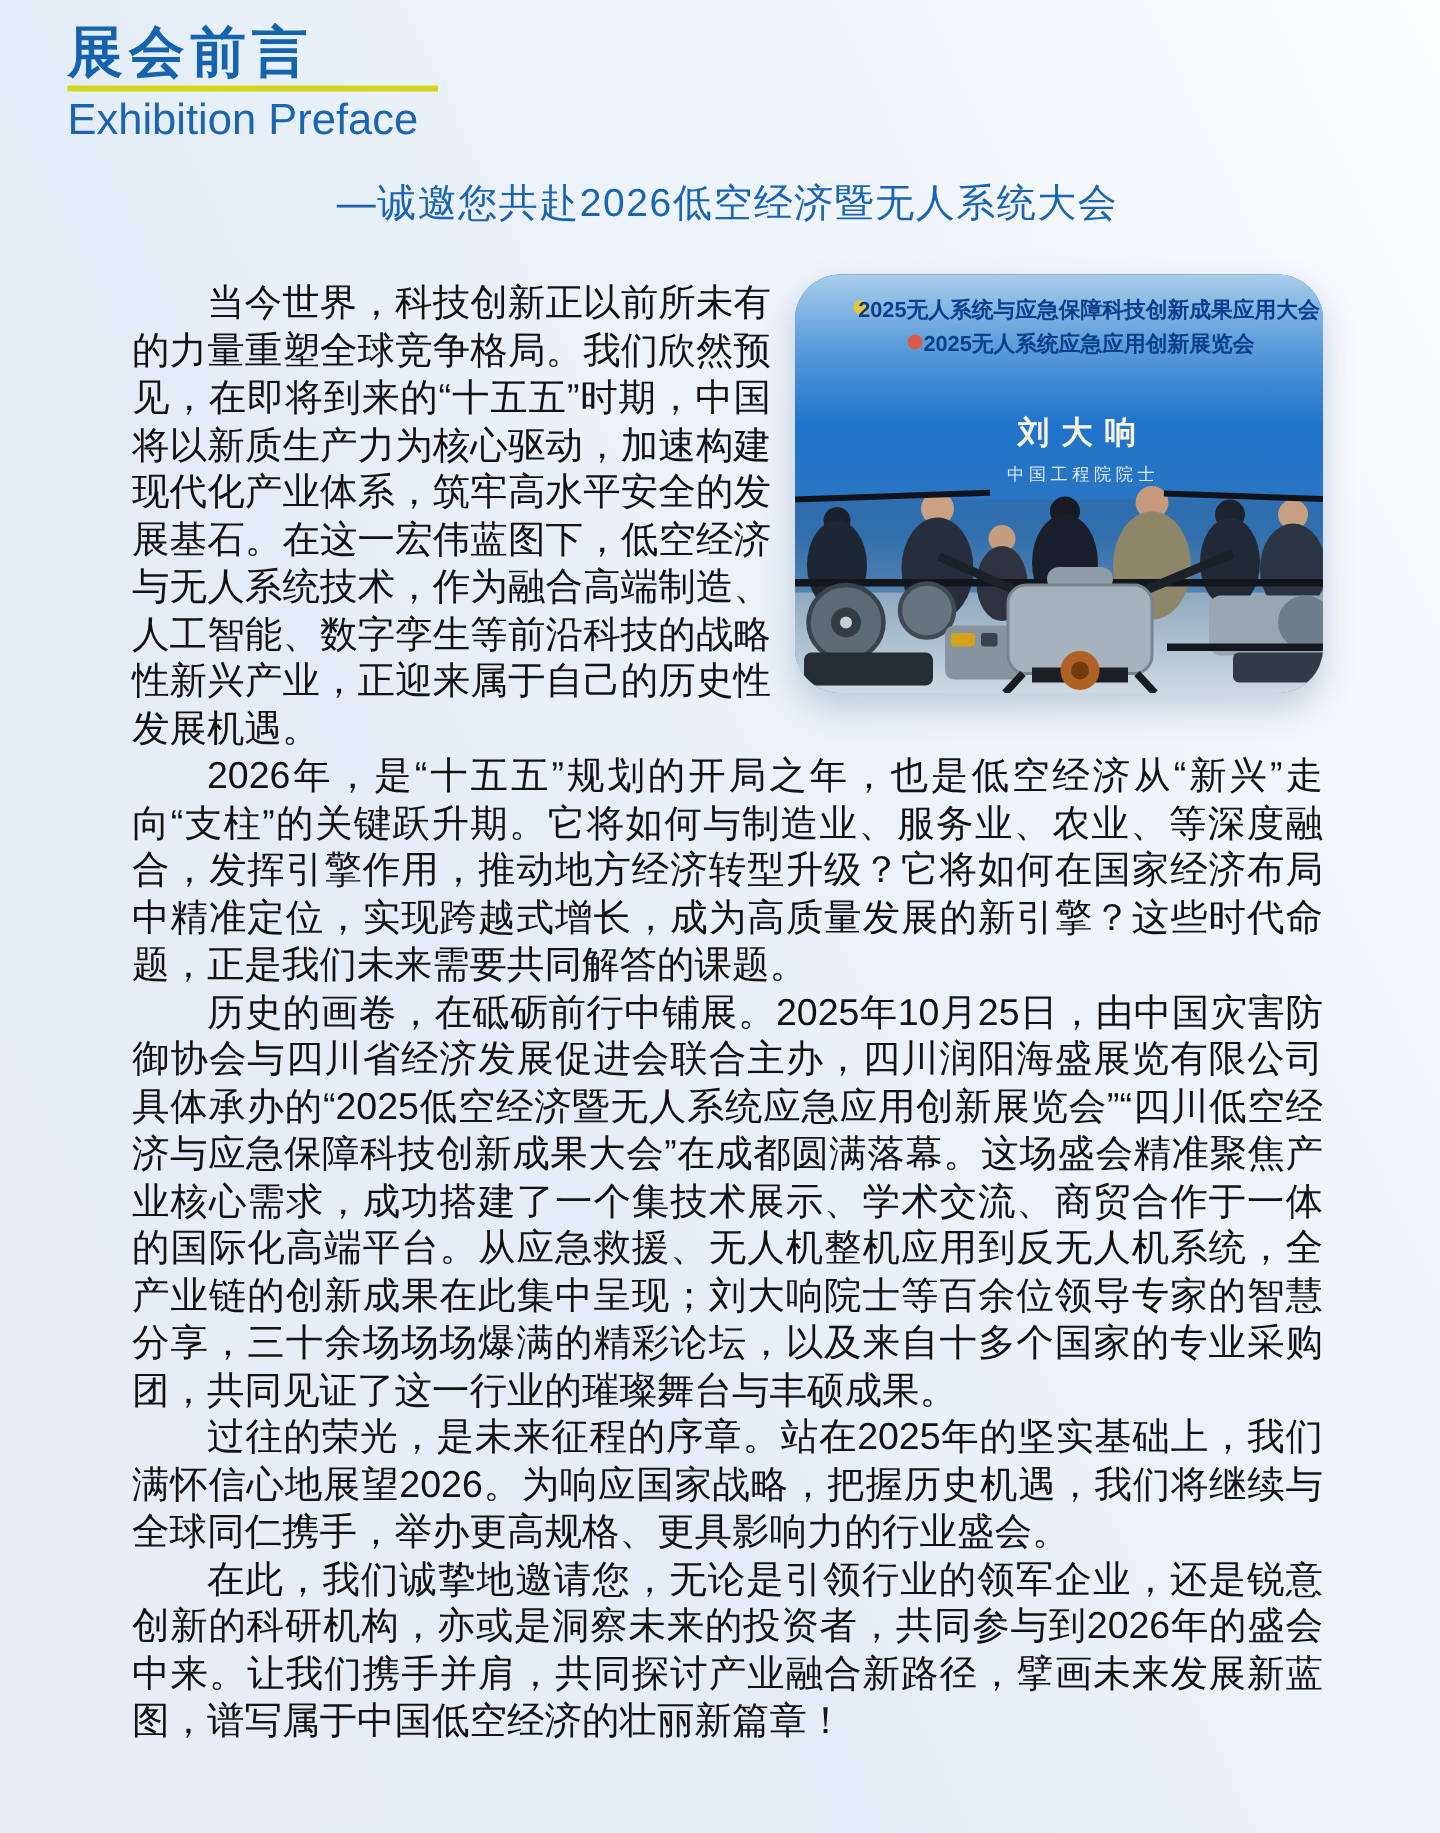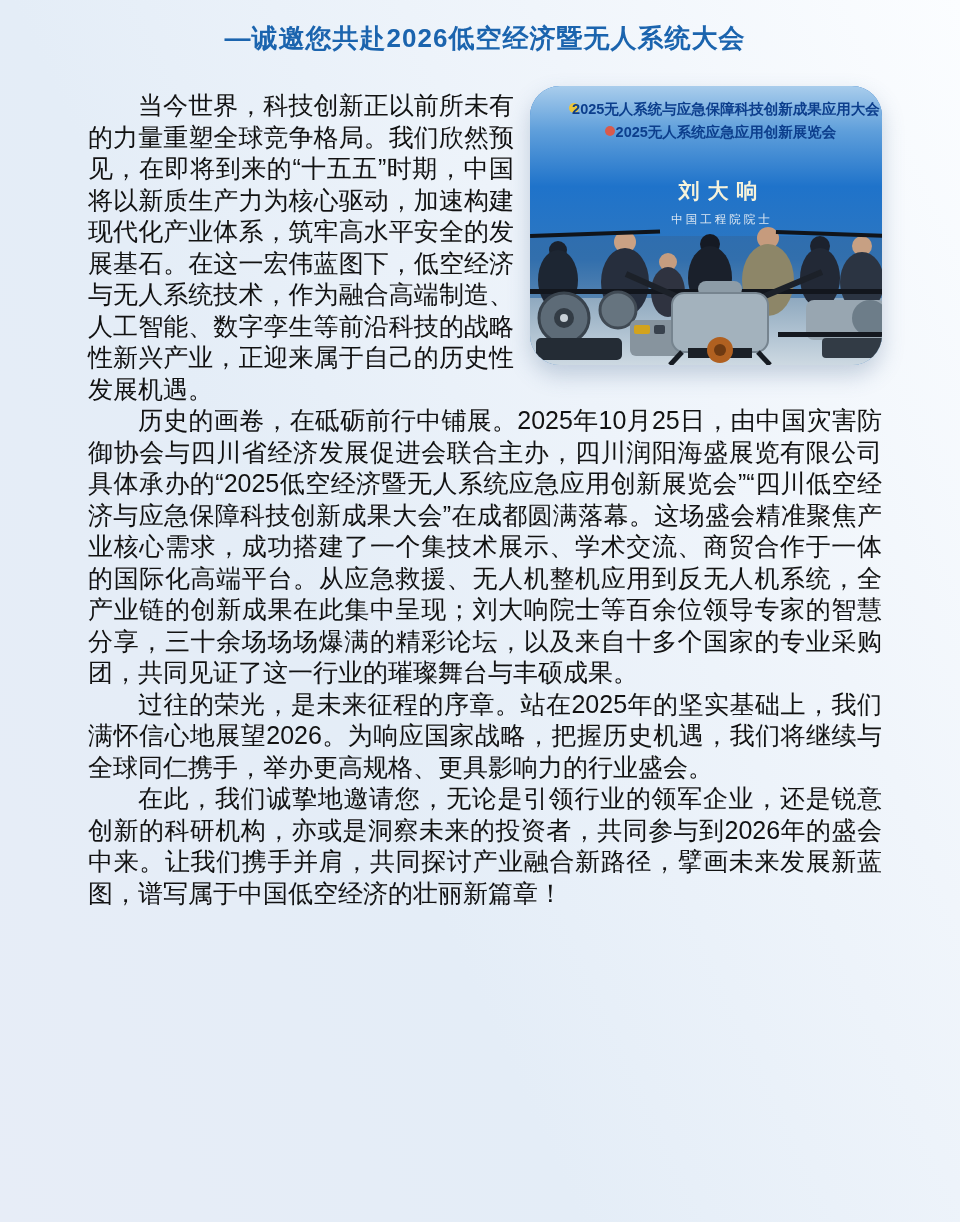--- a/index.html
+++ b/index.html
@@ -43,21 +43,21 @@
     font-weight: 900;
     color: #1367b1;
     letter-spacing: 2px;
     transform: translateX(18px);
     white-space: nowrap;
   }
   .subtitle {
     margin-top: 9px;
     font-size: 26px;
     line-height: 31px;
-    font-weight: 700;
+    font-weight: 400;
     color: #1b64ae;
     letter-spacing: 1px;
   }
   
   .body-text {
     width: 794px;
     margin: 36px 0 0 88px;
     font-size: 25px;
     line-height: 31.5px;
     color: #121212;
@@ -78,20 +78,25 @@
     box-shadow: 0 10px 22px rgba(70, 100, 140, 0.28);
     background: #1e6fc6;
   }
   .photo-wrap svg { display: block; }
 </style>
 </head>
 <body>
 
 <div class="page">
 
+  <header class="hdr">
+    <h1 class="hdr-cn">展会前言</h1>
+    <div class="hdr-underline"></div>
+    <div class="hdr-en">Exhibition Preface</div>
+  </header>
 
   <div class="title-block">
     <div class="subtitle">—诚邀您共赴2026低空经济暨无人系统大会</div>
   </div>
 
   <div class="body-text">
     <p>
       <span class="photo-wrap">
         <svg width="372" height="279" viewBox="0 0 372 279" xmlns="http://www.w3.org/2000/svg">
           <defs>
@@ -161,18 +166,19 @@
             <line x1="228" y1="266" x2="240" y2="279" stroke="#161b22" stroke-width="5"></line>
             <ellipse cx="300" cy="224" rx="15" ry="9" fill="#dfe4e8"></ellipse>
             <rect x="276" y="214" width="80" height="40" rx="8" fill="#98a6b1"></rect>
             <circle cx="340" cy="232" r="18" fill="#6d7d89"></circle>
             <rect x="292" y="252" width="64" height="20" rx="4" fill="#323b45"></rect>
             <rect x="248" y="246" width="124" height="5" fill="#14181f"></rect>
           </g>
         </svg>
       </span><span>当今世界，科技创新正以前所未有的力量重塑全球竞争格局。我们欣然预见，在即将到来的“十五五”时期，中国将以新质生产力为核心驱动，加速构建现代化产业体系，筑牢高水平安全的发展基石。在这一宏伟蓝图下，低空经济与无人系统技术，作为融合高端制造、人工智能、数字孪生等前沿科技的战略性新兴产业，正迎来属于自己的历史性发展机遇。</span>
     </p>
+    <p>2026年，是“十五五”规划的开局之年，也是低空经济从“新兴”走向“支柱”的关键跃升期。它将如何与制造业、服务业、农业、等深度融合，发挥引擎作用，推动地方经济转型升级？它将如何在国家经济布局中精准定位，实现跨越式增长，成为高质量发展的新引擎？这些时代命题，正是我们未来需要共同解答的课题。</p>
     <p>历史的画卷，在砥砺前行中铺展。2025年10月25日，由中国灾害防御协会与四川省经济发展促进会联合主办，四川润阳海盛展览有限公司具体承办的“2025低空经济暨无人系统应急应用创新展览会”“四川低空经济与应急保障科技创新成果大会”在成都圆满落幕。这场盛会精准聚焦产业核心需求，成功搭建了一个集技术展示、学术交流、商贸合作于一体的国际化高端平台。从应急救援、无人机整机应用到反无人机系统，全产业链的创新成果在此集中呈现；刘大响院士等百余位领导专家的智慧分享，三十余场场场爆满的精彩论坛，以及来自十多个国家的专业采购团，共同见证了这一行业的璀璨舞台与丰硕成果。</p>
     <p>过往的荣光，是未来征程的序章。站在2025年的坚实基础上，我们满怀信心地展望2026。为响应国家战略，把握历史机遇，我们将继续与全球同仁携手，举办更高规格、更具影响力的行业盛会。</p>
     <p>在此，我们诚挚地邀请您，无论是引领行业的领军企业，还是锐意创新的科研机构，亦或是洞察未来的投资者，共同参与到2026年的盛会中来。让我们携手并肩，共同探讨产业融合新路径，擘画未来发展新蓝图，谱写属于中国低空经济的壮丽新篇章！</p>
   </div>
 
 </div>
 
 </body></html>

